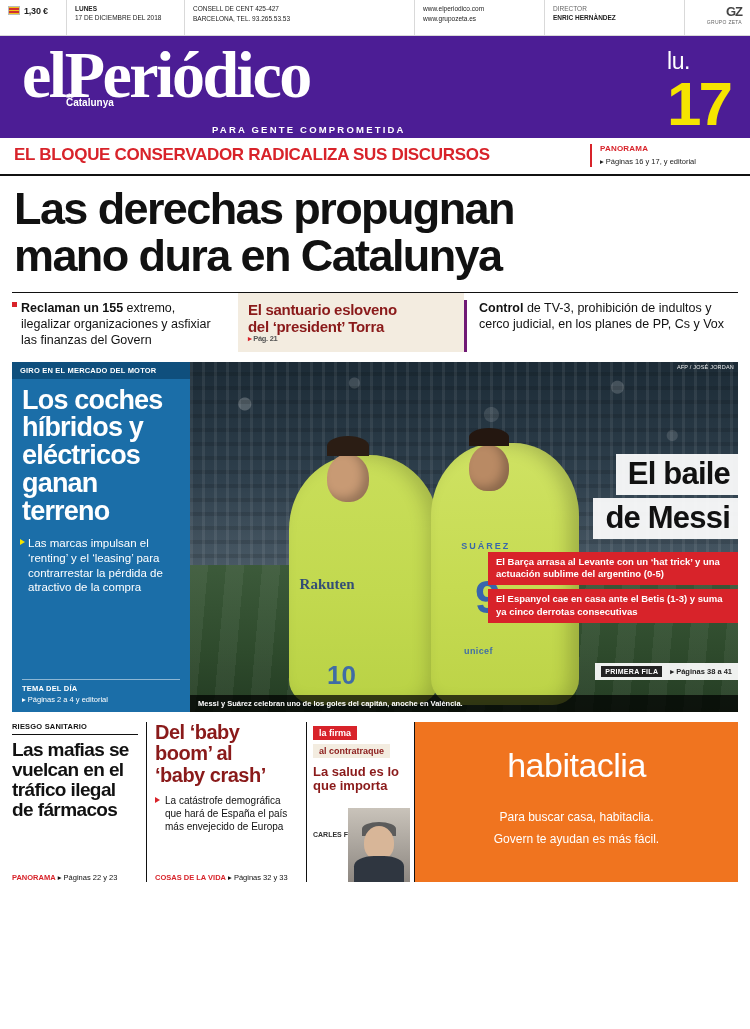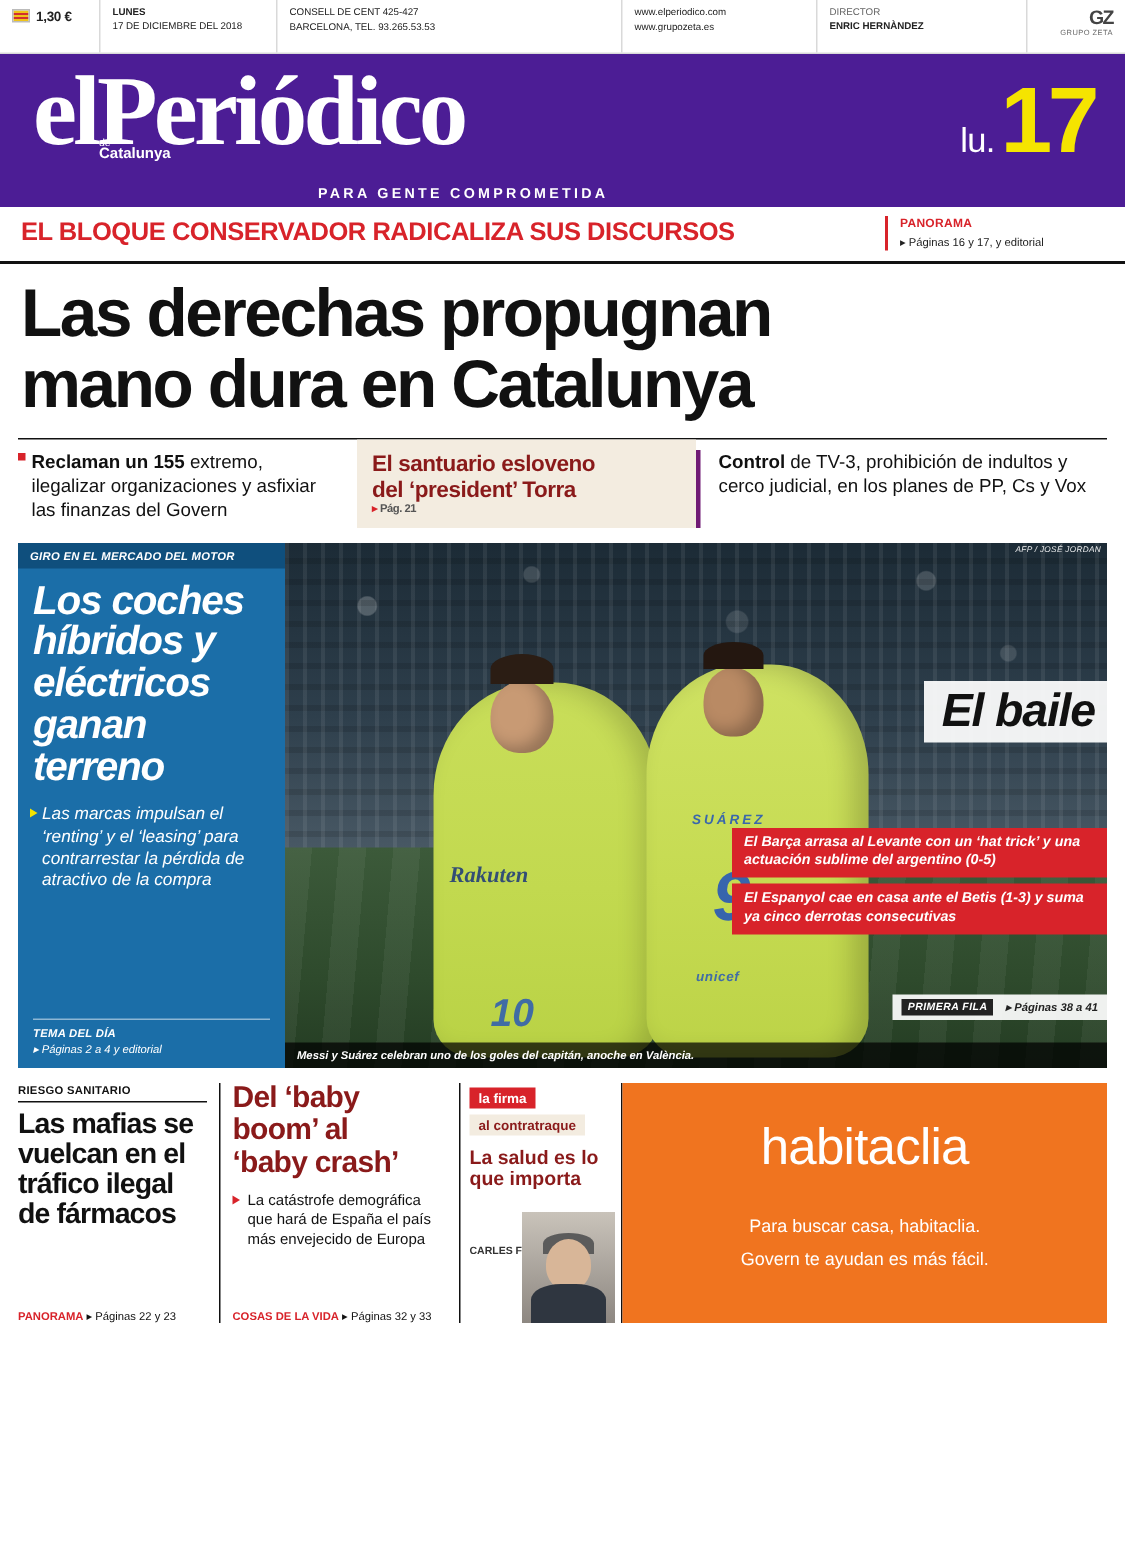--- a/index.html
+++ b/index.html
@@ -85,21 +85,21 @@
   }
   .dateblock { position: absolute; right: 20px; top: 14px; text-align: right; line-height: 1; }
   .dateblock .lu { font-size: 23px; color: #fff; font-weight: normal; letter-spacing: -0.5px; }
   .dateblock .num {
     font-size: 62px;
     font-weight: bold;
     color: #f5e400;
     letter-spacing: -3px;
     margin-left: 4px;
   }
-  .date-row { display: flex; align-items: baseline; justify-content: flex-end; }
+  .date-row { display: flex; align-items: baseline; justify-content: flex-end; flex-direction: column; }
 
   
   .kickerbar {
     display: flex; align-items: flex-end;
     border-bottom: 2px solid #111;
     padding: 6px 0 7px 0;
   }
   .kicker-main {
     flex: 1;
     font-size: 17px;
@@ -154,21 +154,21 @@
     font-size: 15px;
     line-height: 1.15;
     letter-spacing: -0.3px;
   }
   .deck-m .pag { font-size: 7.5px; font-weight: bold; color: #555; }
   .deck-m .pag .arrow { color: #d8232a; }
   .deck-r { flex: 1; padding-left: 12px; border-left: 3px solid #701a75; }
   .b { font-weight: bold; }
 
   
-  .midblock { display: flex; margin: 10px 12px 0 12px; height: 350px; font-style: italic; }
+  .midblock { display: flex; margin: 10px 12px 0 12px; height: 350px; }
   .carcol {
     width: 178px;
     background: #1b6ea8;
     color: #fff;
     position: relative;
     padding: 0;
   }
   .car-kicker {
     background: #0f4f7d;
     font-size: 7.5px;
@@ -500,20 +500,21 @@
         <div class="shirt-name">SUÁREZ</div>
         <div class="shirt-num">9</div>
         <div class="sponsor2">unicef</div>
         <div class="shirt-num2">10</div>
       </div>
 
       <div class="photo-credit">AFP / JOSÉ JORDAN</div>
 
       <div class="messi-box">
         <div class="messi-line">El baile</div><br>
+        <div class="messi-line">de Messi</div>
       </div>
 
       <div class="sportlines">
         <div class="sline">El Barça arrasa al Levante con un ‘hat trick’ y una actuación sublime del argentino (0-5)</div>
         <div class="sline">El Espanyol cae en casa ante el Betis (1-3) y suma ya cinco derrotas consecutivas</div>
       </div>
 
       <div class="sportfoot">
         <span class="pf">PRIMERA FILA</span>
         <span class="pg">▸ Páginas 38 a 41</span>

